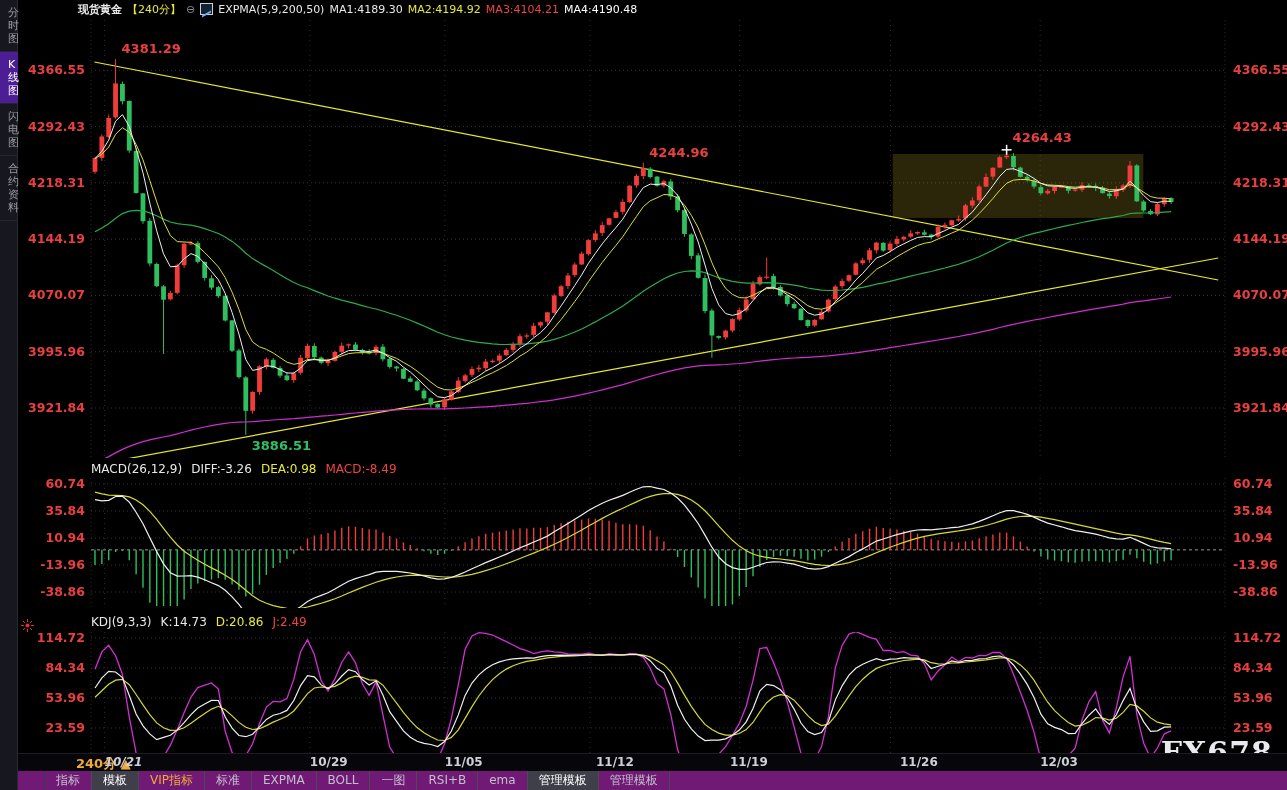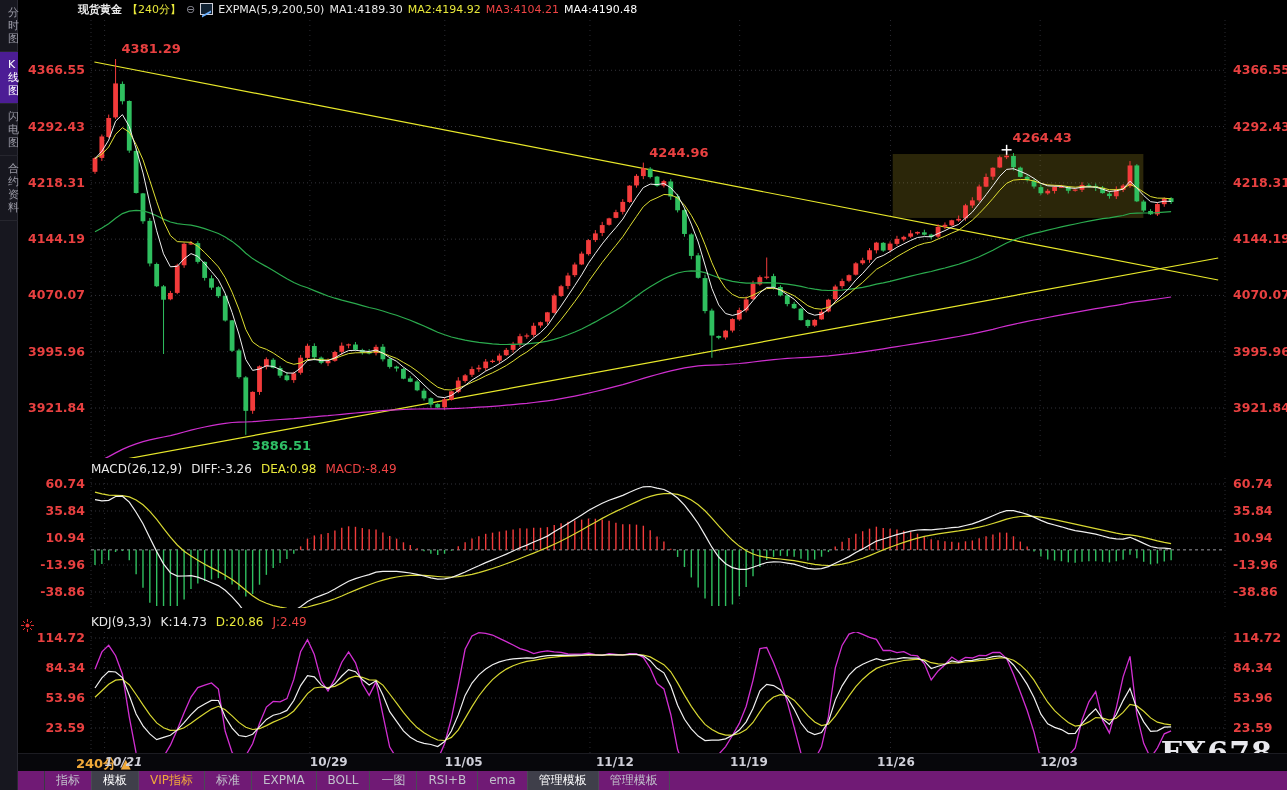--- a/index.html
+++ b/index.html
@@ -709,21 +709,21 @@
       <polyline points="77.0,56.0 83.9,45.8 90.7,39.3 97.6,40.0 104.4,45.6 111.3,63.5 118.1,82.0 125.0,93.9 131.8,101.9 138.7,107.6 145.5,105.4 152.4,103.2 159.3,97.9 166.1,90.7 173.0,82.6 179.8,76.0 186.7,72.0 193.5,68.4 200.4,68.5 207.2,85.0 214.1,96.1 220.9,103.5 227.8,104.7 234.6,102.2 241.5,94.9 248.4,87.4 255.2,83.2 262.1,81.5 268.9,78.4 275.8,68.5 282.6,53.6 289.5,43.6 296.3,44.8 303.2,52.9 310.0,56.7 316.9,51.8 323.8,44.0 330.6,37.6 337.5,39.7 344.3,47.5 351.2,53.0 358.0,48.8 364.9,63.0 371.7,79.7 378.6,89.4 385.4,98.9 392.3,105.3 399.1,109.3 406.0,111.4 412.9,112.5 419.7,114.5 426.6,109.6 433.4,99.0 440.3,82.9 447.1,63.4 454.0,51.0 460.8,42.9 467.7,37.1 474.5,32.8 481.4,29.9 488.3,28.0 495.1,26.8 502.0,26.4 508.8,25.9 515.7,26.1 522.5,24.7 529.4,23.6 536.2,23.4 543.1,23.1 549.9,23.4 556.8,23.2 563.7,23.1 570.5,22.5 577.4,23.0 584.2,23.2 591.1,22.5 597.9,22.8 604.8,23.0 611.6,22.4 618.5,22.4 625.3,23.8 632.2,28.7 639.0,36.3 645.9,40.8 652.8,54.1 659.6,73.2 666.5,87.3 673.3,96.8 680.2,104.1 687.0,108.6 693.9,108.2 700.7,108.2 707.6,106.9 714.4,103.3 721.3,98.1 728.2,89.8 735.0,76.4 741.9,58.8 748.7,52.3 755.6,53.6 762.4,57.8 769.3,65.8 776.1,77.1 783.0,91.0 789.8,99.6 796.7,102.5 803.5,100.6 810.4,89.7 817.3,68.1 824.1,53.8 831.0,43.2 837.8,36.3 844.7,32.2 851.5,29.3 858.4,26.7 865.2,28.7 872.1,27.2 878.9,26.9 885.8,25.6 892.7,26.2 899.5,26.1 906.4,29.2 913.2,36.5 920.1,34.2 926.9,32.3 933.8,29.0 940.6,30.4 947.5,28.5 954.3,28.3 961.2,26.9 968.1,26.5 974.9,24.7 981.8,24.0 988.6,26.2 995.5,33.0 1002.3,41.9 1009.2,52.4 1016.0,65.4 1022.9,82.2 1029.7,91.8 1036.6,95.4 1043.4,97.6 1050.3,101.6 1057.2,101.4 1064.0,91.5 1070.9,83.2 1077.7,76.9 1084.6,86.8 1091.4,92.4 1098.3,82.8 1105.1,68.6 1112.0,56.4 1118.8,76.8 1125.7,89.9 1132.6,99.3 1139.4,98.8 1146.3,95.2 1153.1,94.8" fill="none" stroke="#f0f0f0" stroke-width="1.2" clip-path="url(#kclip)"></polyline>
     </svg>
 
   <div id="date-row">
     <span id="period-label">240分 ▲</span>
   <span class="date-tick" style="left: 86.608px; font-style: italic;">10/21</span>
       <span class="date-tick" style="left: 291.862px;">10/29</span>
       <span class="date-tick" style="left: 426.808px;">11/05</span>
       <span class="date-tick" style="left: 571.96px; margin-left: 6px;">11/12</span>
       <span class="date-tick" style="left: 712px;">11/19</span>
-      <span class="date-tick" style="left: 859px;">11/26</span>
+      <span class="date-tick" style="left: 882px;">11/26</span>
       <span class="date-tick" style="left: 1022.16px;">12/03</span>
     </div>
 
   <div id="toolbar">
     <span class="lead"></span>
   <span class="tb-item">指标</span>
       <span class="tb-item active">模板</span>
       <span class="tb-item vip">VIP指标</span>
       <span class="tb-item">标准</span>
       <span class="tb-item">EXPMA</span>

